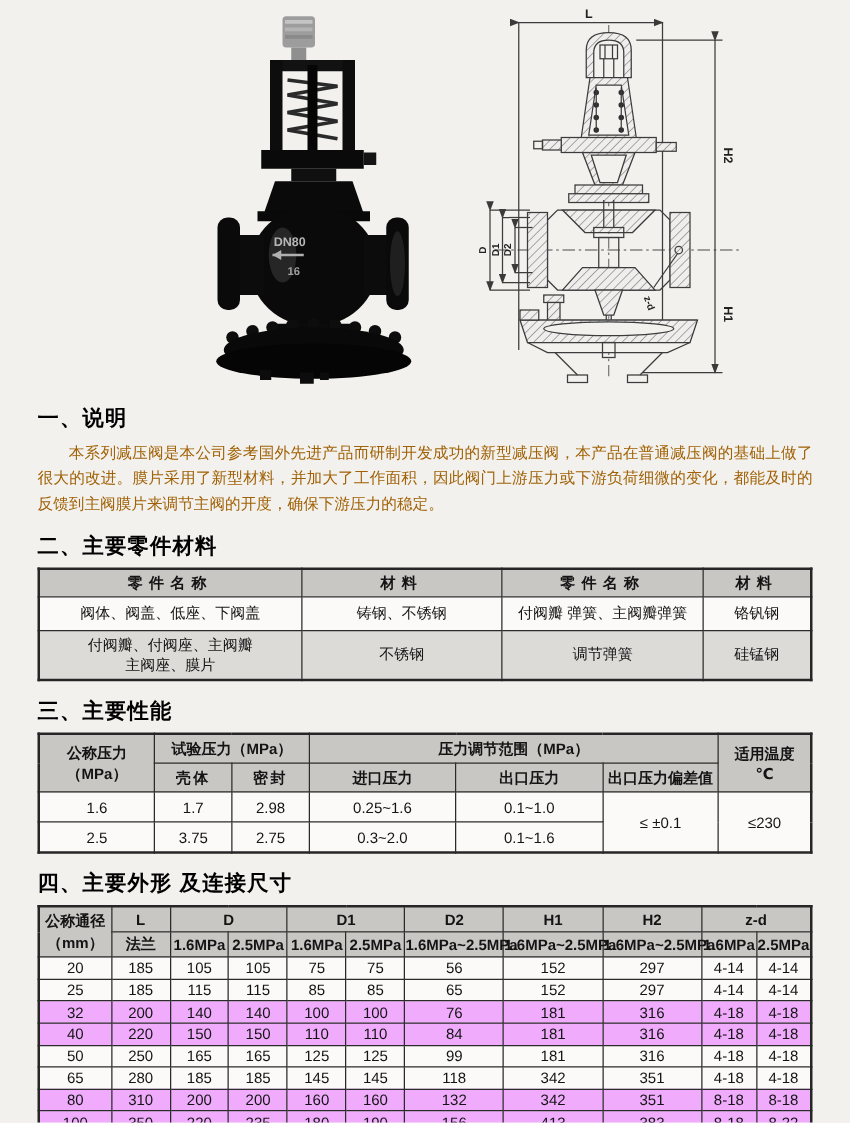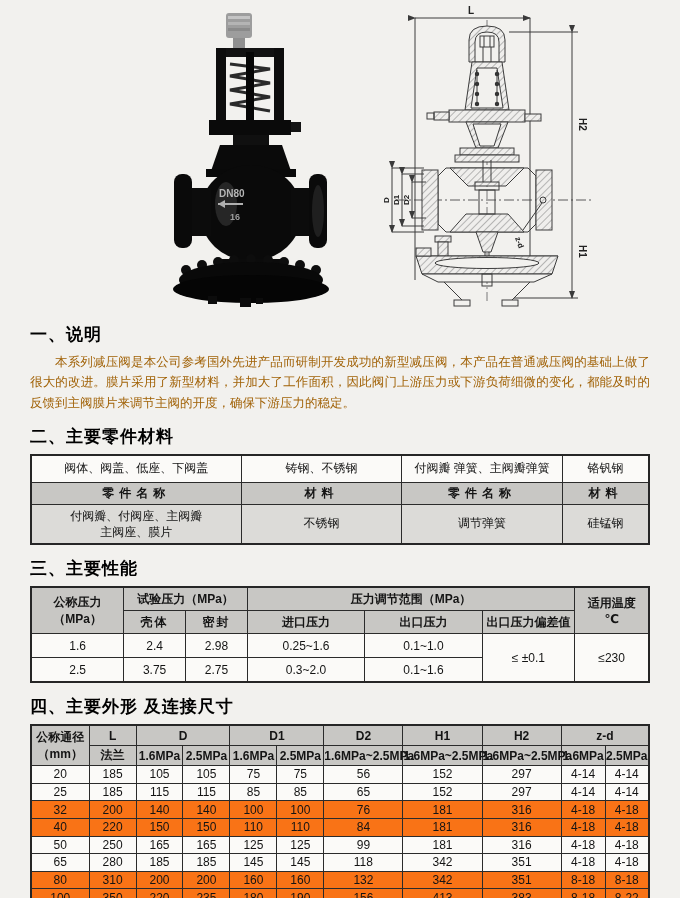--- a/index.html
+++ b/index.html
@@ -36,21 +36,21 @@
   
   .t-materials td{height:22px;}
   .t-materials .two-line{line-height:1.35;padding:3px 2px;}
   .t-materials tr.shade td{background:#dcdbd8;}
   
   .t-perf th{height:18px;font-weight:bold;}
   .t-perf td{height:19px;}
   
   .t-dim th{height:17px;padding:1px 0;font-weight:bold;}
   .t-dim td{height:14.6px;padding:1px 0;}
-  .t-dim tr.shade td{background:#f97316;}
+  .t-dim tr.shade td{background:#f0abfc;}
   .mt{margin-top:12px;}
 </style>
 </head>
 <body>
 
 <div class="page">
 
   <div class="figures">
 
     <svg class="photo-svg" width="210" height="300" viewBox="0 0 210 300">
@@ -232,30 +232,30 @@
     <div class="sec-title mt">二、主要零件材料</div>
     <table class="t-materials">
       <colgroup>
           <col style="width:34%">
           <col style="width:26%">
           <col style="width:26%">
           <col style="width:14%">
         </colgroup>
       <tbody>
           <tr>
+        <th class="ls2">零件名称</th>
+        <th class="ls2">材料</th>
+        <th class="ls2">零件名称</th>
+        <th class="ls2">材料</th>
+      </tr>
+      <tr>
         <td>阀体、阀盖、低座、下阀盖</td>
         <td>铸钢、不锈钢</td>
         <td>付阀瓣 弹簧、主阀瓣弹簧</td>
         <td>铬钒钢</td>
-      </tr>
-      <tr>
-        <th class="ls2">零件名称</th>
-        <th class="ls2">材料</th>
-        <th class="ls2">零件名称</th>
-        <th class="ls2">材料</th>
       </tr>
       <tr class="shade">
         <td class="pre two-line">付阀瓣、付阀座、主阀瓣
 主阀座、膜片</td>
         <td>不锈钢</td>
         <td>调节弹簧</td>
         <td>硅锰钢</td>
       </tr>
     </tbody>
       </table>
@@ -282,21 +282,21 @@
       </tr>
       <tr>
         <th class="ls1">壳体</th>
         <th class="ls1">密封</th>
         <th>进口压力</th>
         <th>出口压力</th>
         <th>出口压力偏差值</th>
       </tr>
       <tr>
         <td>1.6</td>
-        <td>2.4</td>
+        <td>1.7</td>
         <td>2.98</td>
         <td>0.25~1.6</td>
         <td>0.1~1.0</td>
         <td rowspan="2">≤ ±0.1</td>
         <td rowspan="2">≤230</td>
       </tr>
       <tr>
         <td>2.5</td>
         <td>3.75</td>
         <td>2.75</td>

